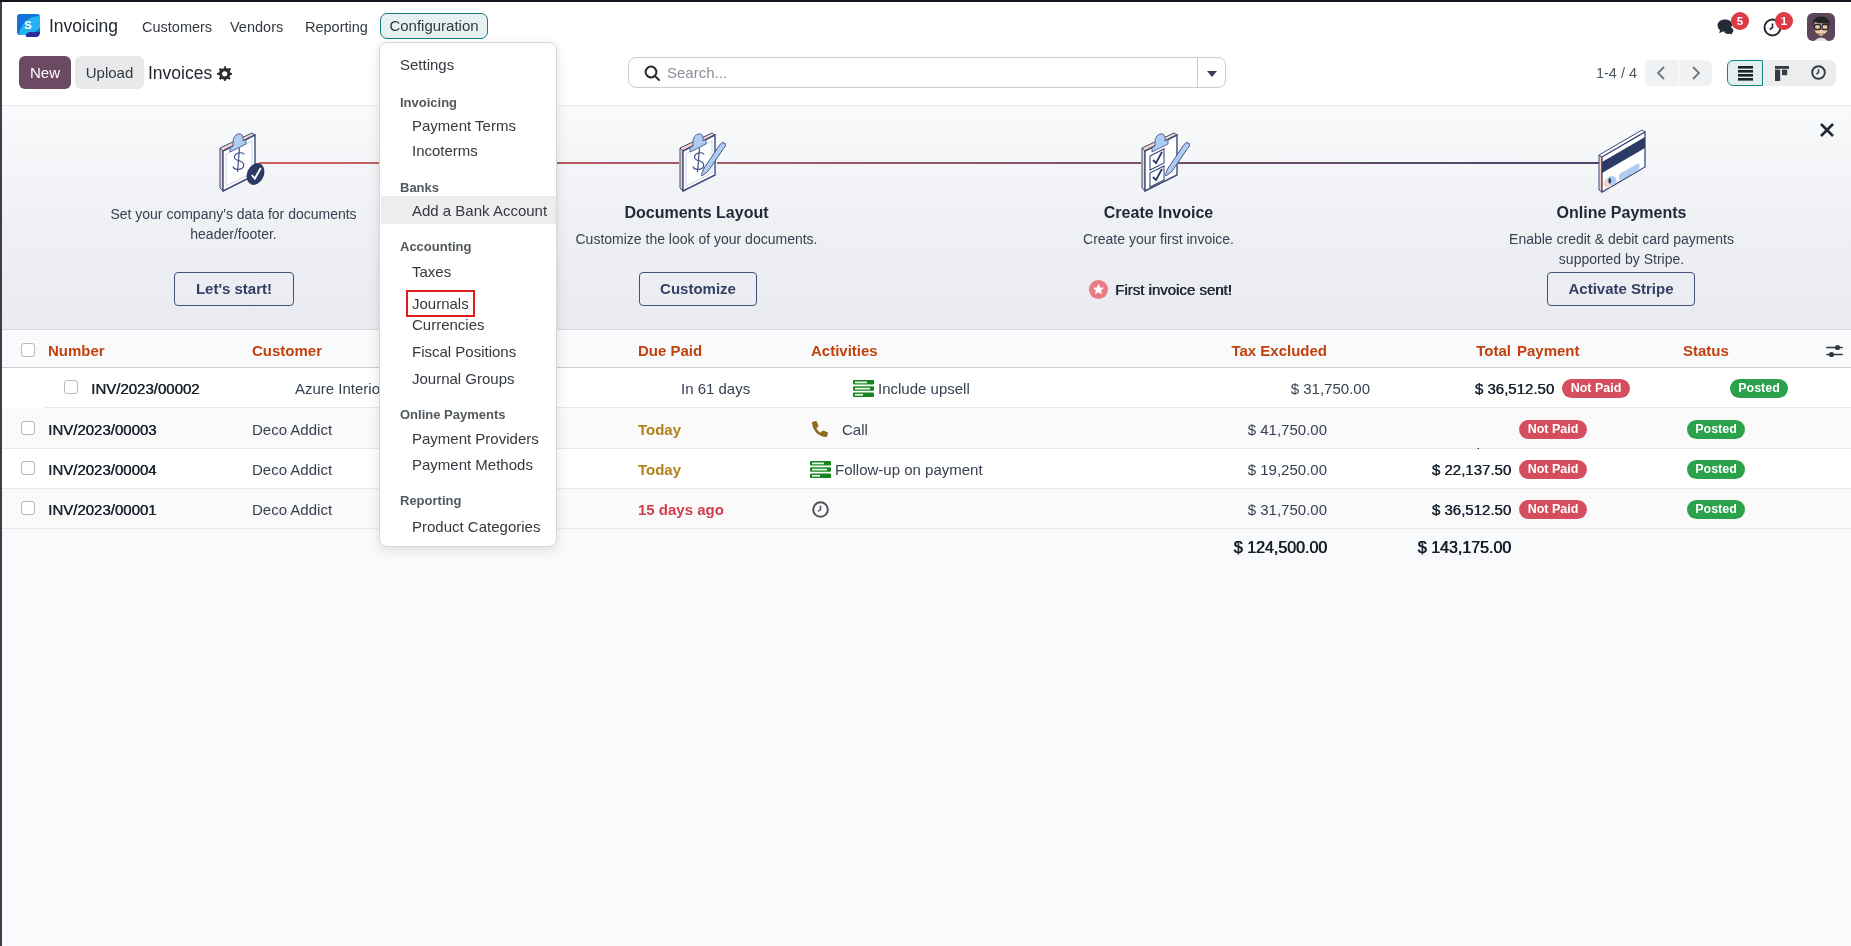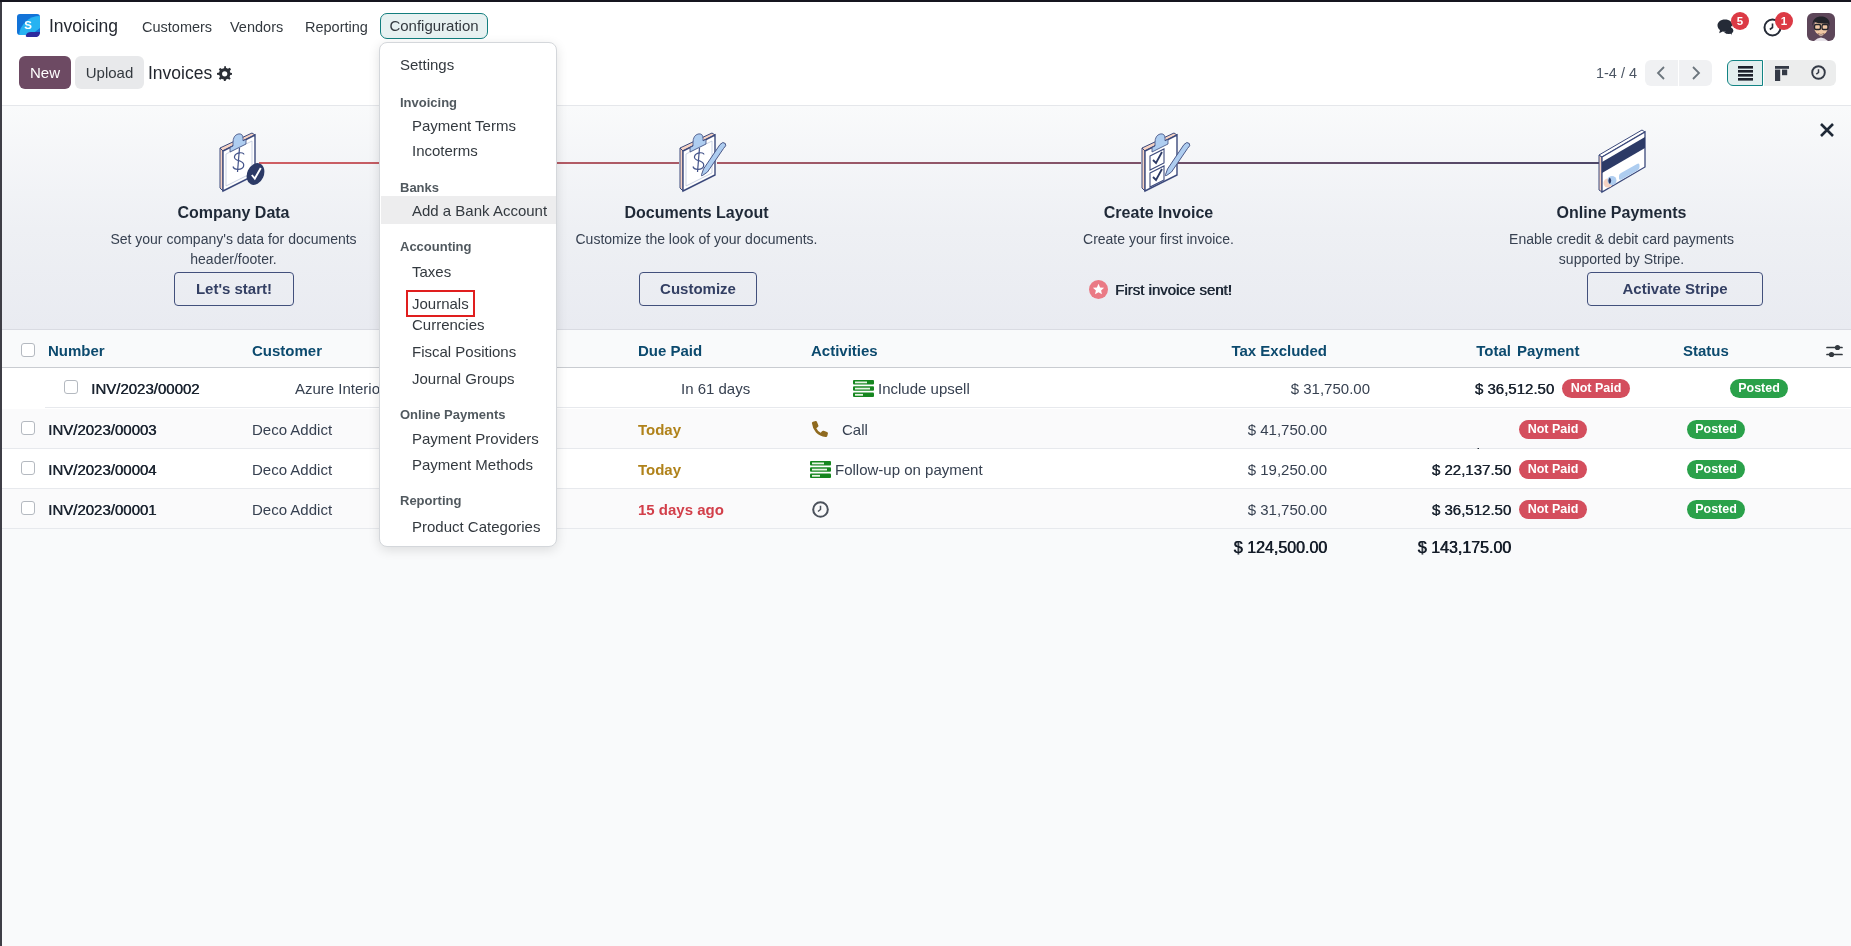--- a/index.html
+++ b/index.html
@@ -40,21 +40,21 @@
     border-top:1px solid #e5e7eb; border-bottom:1px solid #d9dbe2; }
   .oline { top:56px; height:2px; }
   .step { top:98px; width:463px; text-align:center; }
   .step h3 { font-size:16px; font-weight:700; color:#1f2937; margin-bottom:7px; }
   .step p { font-size:14px; color:#374151; line-height:20px; }
   .obtn { top:166px; height:34px; border:1px solid #42507c; border-radius:4px;
     color:#333f63; font-weight:700; font-size:15px; text-align:center; line-height:32px; }
 
   
   #thead { left:2px; top:330px; width:1849px; height:38px; background:#f9fafb;
-    border-bottom:1px solid #c9ccd1; font-weight:700; font-size:15px; color:#0c4a6e; }
+    border-bottom:1px solid #c9ccd1; font-weight:700; font-size:15px; color:#c2410c; }
   .trow { left:2px; width:1849px; height:40px; border-bottom:1px solid #e7e9ed; background:#fff; font-size:15px; }
   .trow.alt { background:#fafafb; }
   .cell { top:12px; }
   .num { font-weight:400; color:#1b2430; text-shadow:0.5px 0 currentColor; }
   .cbx { left:19px; width:14px; height:14px; border:1px solid #b4b9c0; border-radius:3px; background:#fff; }
   .ramt { text-align:right; }
   .pill { top:11px; height:19px; border-radius:10px; color:#fff; font-size:12.5px;
     font-weight:700; text-align:center; line-height:19px; }
   #below { left:2px; top:529px; width:1849px; height:417px; background:#f9fafb; }
 
@@ -112,20 +112,29 @@
       <path d="M11 20.5 Q 14 22.5 17 20.5 Q 16 23 14 23 Q 12 23 11 20.5 Z" fill="#fff" stroke="#8a5d4a" stroke-width="0.7"></path>
     </svg>
   </div>
 
   <div class="abs btn-new">New</div>
   <div class="abs btn-upload">Upload</div>
   <div class="abs title-invoices">Invoices</div>
   <svg class="abs" style="left:217px;top:66px;" width="15" height="15" viewBox="0 0 16 16">
     <path fill="#2b2f36" d="M8 0 L 9.2 0 L 9.7 2.2 A 6 6 0 0 1 11.6 3 L 13.6 1.9 L 15 3.5 L 13.6 5.2 A 6 6 0 0 1 14.2 7.1 L 16 7.5 L 16 9.2 L 14.1 9.7 A 6 6 0 0 1 13.4 11.6 L 14.6 13.3 L 13.2 14.7 L 11.5 13.6 A 6 6 0 0 1 9.6 14.3 L 9.2 16 L 7.4 16 L 7 14.2 A 6 6 0 0 1 5.1 13.5 L 3.4 14.7 L 2 13.2 L 3.2 11.5 A 6 6 0 0 1 2.4 9.6 L 0 9.2 L 0 7.4 L 2.3 7 A 6 6 0 0 1 3 5.1 L 1.9 3.4 L 3.4 2 L 5.2 3.1 A 6 6 0 0 1 7.5 2.3 Z M 8.2 5.5 A 2.8 2.8 0 1 0 8.2 11.1 A 2.8 2.8 0 1 0 8.2 5.5 Z"></path>
   </svg>
+  <div class="abs searchbox">
+    <svg class="abs" style="left:15px;top:7px;" width="17" height="17" viewBox="0 0 17 17">
+      <circle cx="7" cy="7" r="5.4" fill="none" stroke="#23272f" stroke-width="2"></circle>
+      <line x1="11.2" y1="11.2" x2="15.6" y2="15.6" stroke="#23272f" stroke-width="2"></line>
+    </svg>
+    <div class="abs search-ph">Search...</div>
+    <div class="abs search-divider"></div>
+    <div class="abs caret-down"></div>
+  </div>
   <div class="abs pager-txt">1-4 / 4</div>
   <div class="abs pagebtn" style="left:1645px;border-radius:6px 0 0 6px;">
     <svg style="margin:6px 0 0 11px;" width="9" height="14" viewBox="0 0 9 14">
         <path d="M8 1 L 2 7 L 8 13" fill="none" stroke="#6c757d" stroke-width="1.8"></path>
       </svg>
   </div>
   <div class="abs pagebtn" style="left:1679px;border-radius:0 6px 6px 0;">
     <svg style="margin:6px 0 0 13px;" width="9" height="14" viewBox="0 0 9 14">
         <path d="M1 1 L 7 7 L 1 13" fill="none" stroke="#6c757d" stroke-width="1.8"></path>
       </svg>
@@ -209,39 +218,38 @@
       <circle cx="12" cy="61" r="4.5" fill="#f6d3c3"></circle>
       <circle cx="16" cy="58.5" r="4.5" fill="#aecdf0"></circle>
       <path d="M13.8 62 A 4.5 4.5 0 0 1 13.8 55.5 A 4.5 4.5 0 0 1 13.8 62 Z" fill="#2c3a66"></path>
     </svg>
 
     <svg class="abs" style="left:1817px;top:16px;" width="16" height="16" viewBox="0 0 16 16">
       <path d="M2 2 L 14 14 M 14 2 L 2 14" stroke="#1f2937" stroke-width="2.6"></path>
     </svg>
 
     <div class="abs step" style="left:0px;">
-      <h3>Company Data</h3>
       <p>Set your company's data for documents<br>header/footer.</p>
     </div>
     <div class="abs step" style="left:463px;">
       <h3>Documents Layout</h3>
       <p>Customize the look of your documents.</p>
     </div>
     <div class="abs step" style="left:925px;">
       <h3>Create Invoice</h3>
       <p>Create your first invoice.</p>
     </div>
     <div class="abs step" style="left:1388px;">
       <h3>Online Payments</h3>
       <p>Enable credit &amp; debit card payments<br>supported by Stripe.</p>
     </div>
 
     <div class="abs obtn" style="left:172px;width:120px;">Let's start!</div>
     <div class="abs obtn" style="left:637px;width:118px;">Customize</div>
-    <div class="abs obtn" style="left:1545px;width:176px;margin-left:40px;">Activate Stripe</div>
+    <div class="abs obtn" style="left:1545px;width:148px;">Activate Stripe</div>
 
     <svg class="abs" style="left:1087px;top:174px;" width="19" height="19" viewBox="0 0 19 19">
       <circle cx="9.5" cy="9.5" r="9.5" fill="#ea7a85"></circle>
       <path d="M9.5 3.8 L 11.1 7.5 L 15.1 7.8 L 12.1 10.4 L 13 14.3 L 9.5 12.2 L 6 14.3 L 6.9 10.4 L 3.9 7.8 L 7.9 7.5 Z" fill="#fff"></path>
     </svg>
     <div class="abs" style="left:1113px;top:175px;font-size:15px;font-weight:400;text-shadow:0.6px 0 currentColor;color:#1f2937;">First invoice sent!</div>
   </div>
 
   <div class="abs" id="thead">
     <div class="abs cbx" style="top:13px;"></div>

